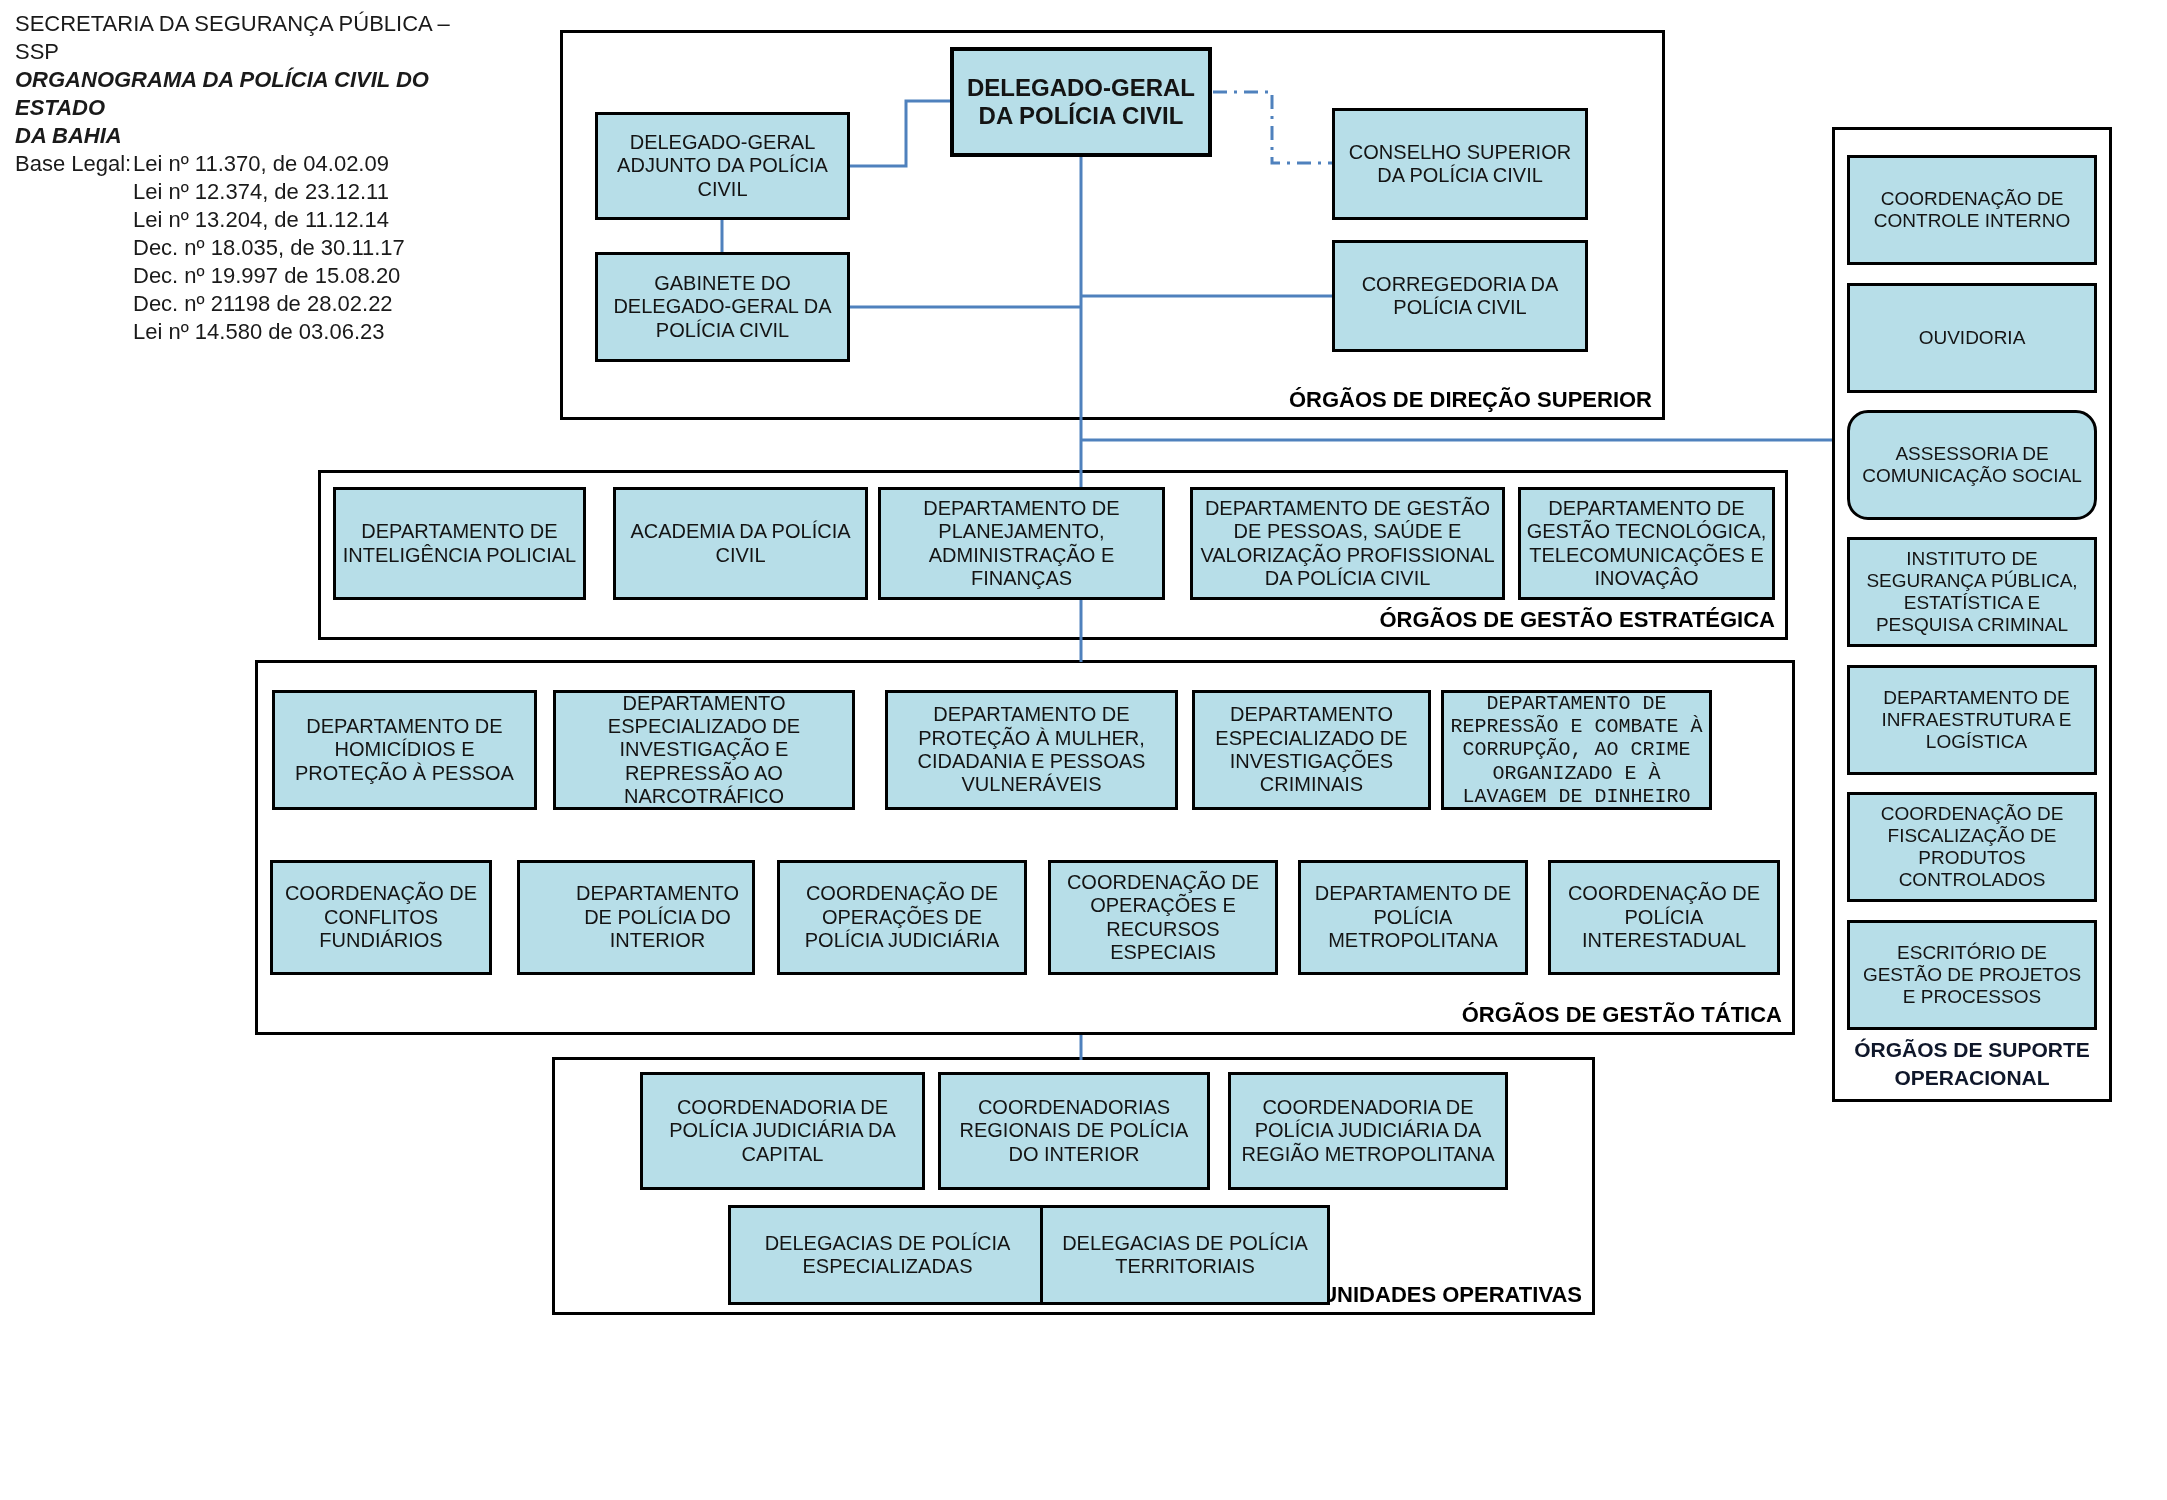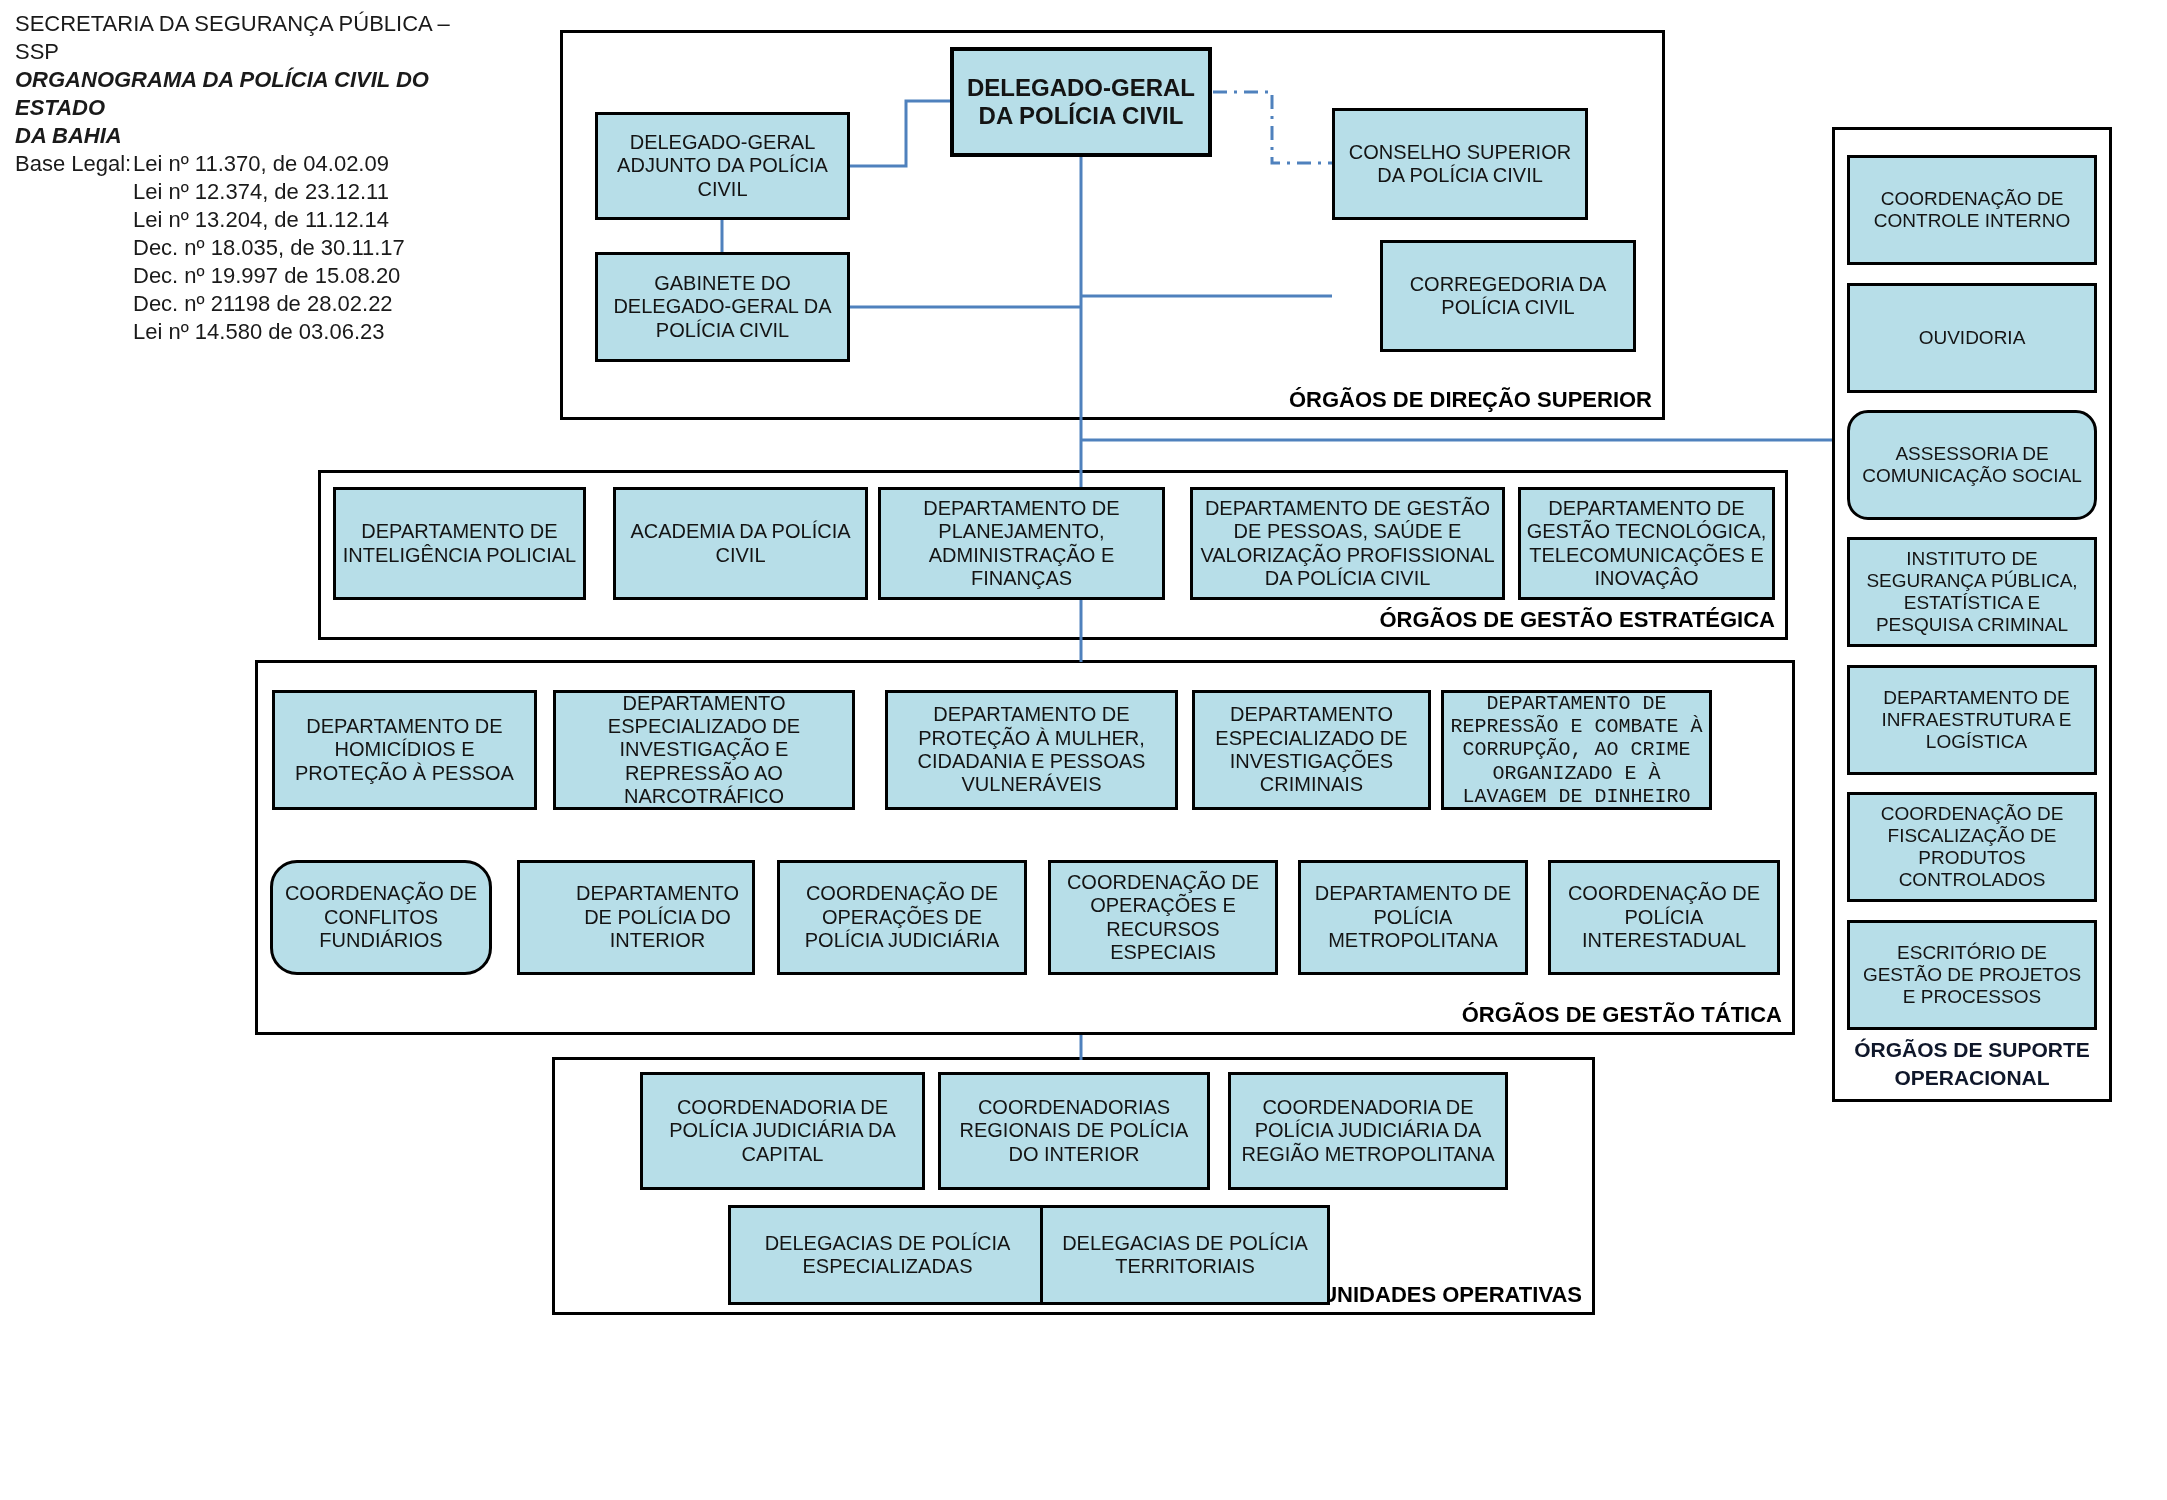--- a/index.html
+++ b/index.html
@@ -57,40 +57,40 @@
     </div>
   </div>
 
   <div class="section" style="left:560px;top:30px;width:1105px;height:390px;">
     <div class="section-label">ÓRGÃOS DE DIREÇÃO SUPERIOR</div>
   </div>
   <div class="box primary" style="left:950px;top:47px;width:262px;height:110px;">DELEGADO-GERAL DA POLÍCIA CIVIL</div>
   <div class="box" style="left:595px;top:112px;width:255px;height:108px;">DELEGADO-GERAL ADJUNTO DA POLÍCIA CIVIL</div>
   <div class="box" style="left:595px;top:252px;width:255px;height:110px;">GABINETE DO DELEGADO-GERAL DA POLÍCIA CIVIL</div>
   <div class="box" style="left:1332px;top:108px;width:256px;height:112px;">CONSELHO SUPERIOR DA POLÍCIA CIVIL</div>
-  <div class="box" style="left:1332px;top:240px;width:256px;height:112px;margin-left:48px;">CORREGEDORIA DA POLÍCIA CIVIL</div>
+  <div class="box" style="left:1332px;top:240px;width:256px;height:112px;">CORREGEDORIA DA POLÍCIA CIVIL</div>
 
   <div class="section" style="left:318px;top:470px;width:1470px;height:170px;">
     <div class="section-label">ÓRGÃOS DE GESTÃO ESTRATÉGICA</div>
   </div>
   <div class="box" style="left:333px;top:487px;width:253px;height:113px;">DEPARTAMENTO DE INTELIGÊNCIA POLICIAL</div>
   <div class="box" style="left:613px;top:487px;width:255px;height:113px;">ACADEMIA DA POLÍCIA CIVIL</div>
   <div class="box" style="left:878px;top:487px;width:287px;height:113px;">DEPARTAMENTO DE PLANEJAMENTO, ADMINISTRAÇÃO E FINANÇAS</div>
   <div class="box" style="left:1190px;top:487px;width:315px;height:113px;">DEPARTAMENTO DE GESTÃO DE PESSOAS, SAÚDE E VALORIZAÇÃO PROFISSIONAL DA POLÍCIA CIVIL</div>
   <div class="box" style="left:1518px;top:487px;width:257px;height:113px;">DEPARTAMENTO DE GESTÃO TECNOLÓGICA, TELECOMUNICAÇÕES E INOVAÇÂO</div>
 
   <div class="section" style="left:255px;top:660px;width:1540px;height:375px;">
     <div class="section-label">ÓRGÃOS DE GESTÃO TÁTICA</div>
   </div>
   <div class="box" style="left:272px;top:690px;width:265px;height:120px;">DEPARTAMENTO DE HOMICÍDIOS E PROTEÇÃO À PESSOA</div>
   <div class="box" style="left:553px;top:690px;width:302px;height:120px;">DEPARTAMENTO ESPECIALIZADO DE INVESTIGAÇÃO E REPRESSÃO AO NARCOTRÁFICO</div>
   <div class="box" style="left:885px;top:690px;width:293px;height:120px;">DEPARTAMENTO DE PROTEÇÃO À MULHER, CIDADANIA E PESSOAS VULNERÁVEIS</div>
   <div class="box" style="left:1192px;top:690px;width:239px;height:120px;">DEPARTAMENTO ESPECIALIZADO DE INVESTIGAÇÕES CRIMINAIS</div>
   <div class="box" style="left:1441px;top:690px;width:271px;height:120px;font-family:Liberation Mono, monospace;">DEPARTAMENTO DE REPRESSÃO E COMBATE À CORRUPÇÃO, AO CRIME ORGANIZADO E À LAVAGEM DE DINHEIRO</div>
-  <div class="box" style="left:270px;top:860px;width:222px;height:115px;border-radius:27px;">COORDENAÇÃO DE CONFLITOS FUNDIÁRIOS</div>
+  <div class="box" style="left:270px;top:860px;width:222px;height:115px;">COORDENAÇÃO DE CONFLITOS FUNDIÁRIOS</div>
   <div class="box" style="left:517px;top:860px;width:238px;height:115px;padding-left:48px;">DEPARTAMENTO DE POLÍCIA DO INTERIOR</div>
   <div class="box" style="left:777px;top:860px;width:250px;height:115px;">COORDENAÇÃO DE OPERAÇÕES DE POLÍCIA JUDICIÁRIA</div>
   <div class="box" style="left:1048px;top:860px;width:230px;height:115px;">COORDENAÇÃO DE OPERAÇÕES E RECURSOS ESPECIAIS</div>
   <div class="box" style="left:1298px;top:860px;width:230px;height:115px;">DEPARTAMENTO DE POLÍCIA METROPOLITANA</div>
   <div class="box" style="left:1548px;top:860px;width:232px;height:115px;">COORDENAÇÃO DE POLÍCIA INTERESTADUAL</div>
 
   <div class="section" style="left:552px;top:1057px;width:1043px;height:258px;">
     <div class="section-label">UNIDADES OPERATIVAS</div>
   </div>
   <div class="box" style="left:640px;top:1072px;width:285px;height:118px;">COORDENADORIA DE POLÍCIA JUDICIÁRIA DA CAPITAL</div>

